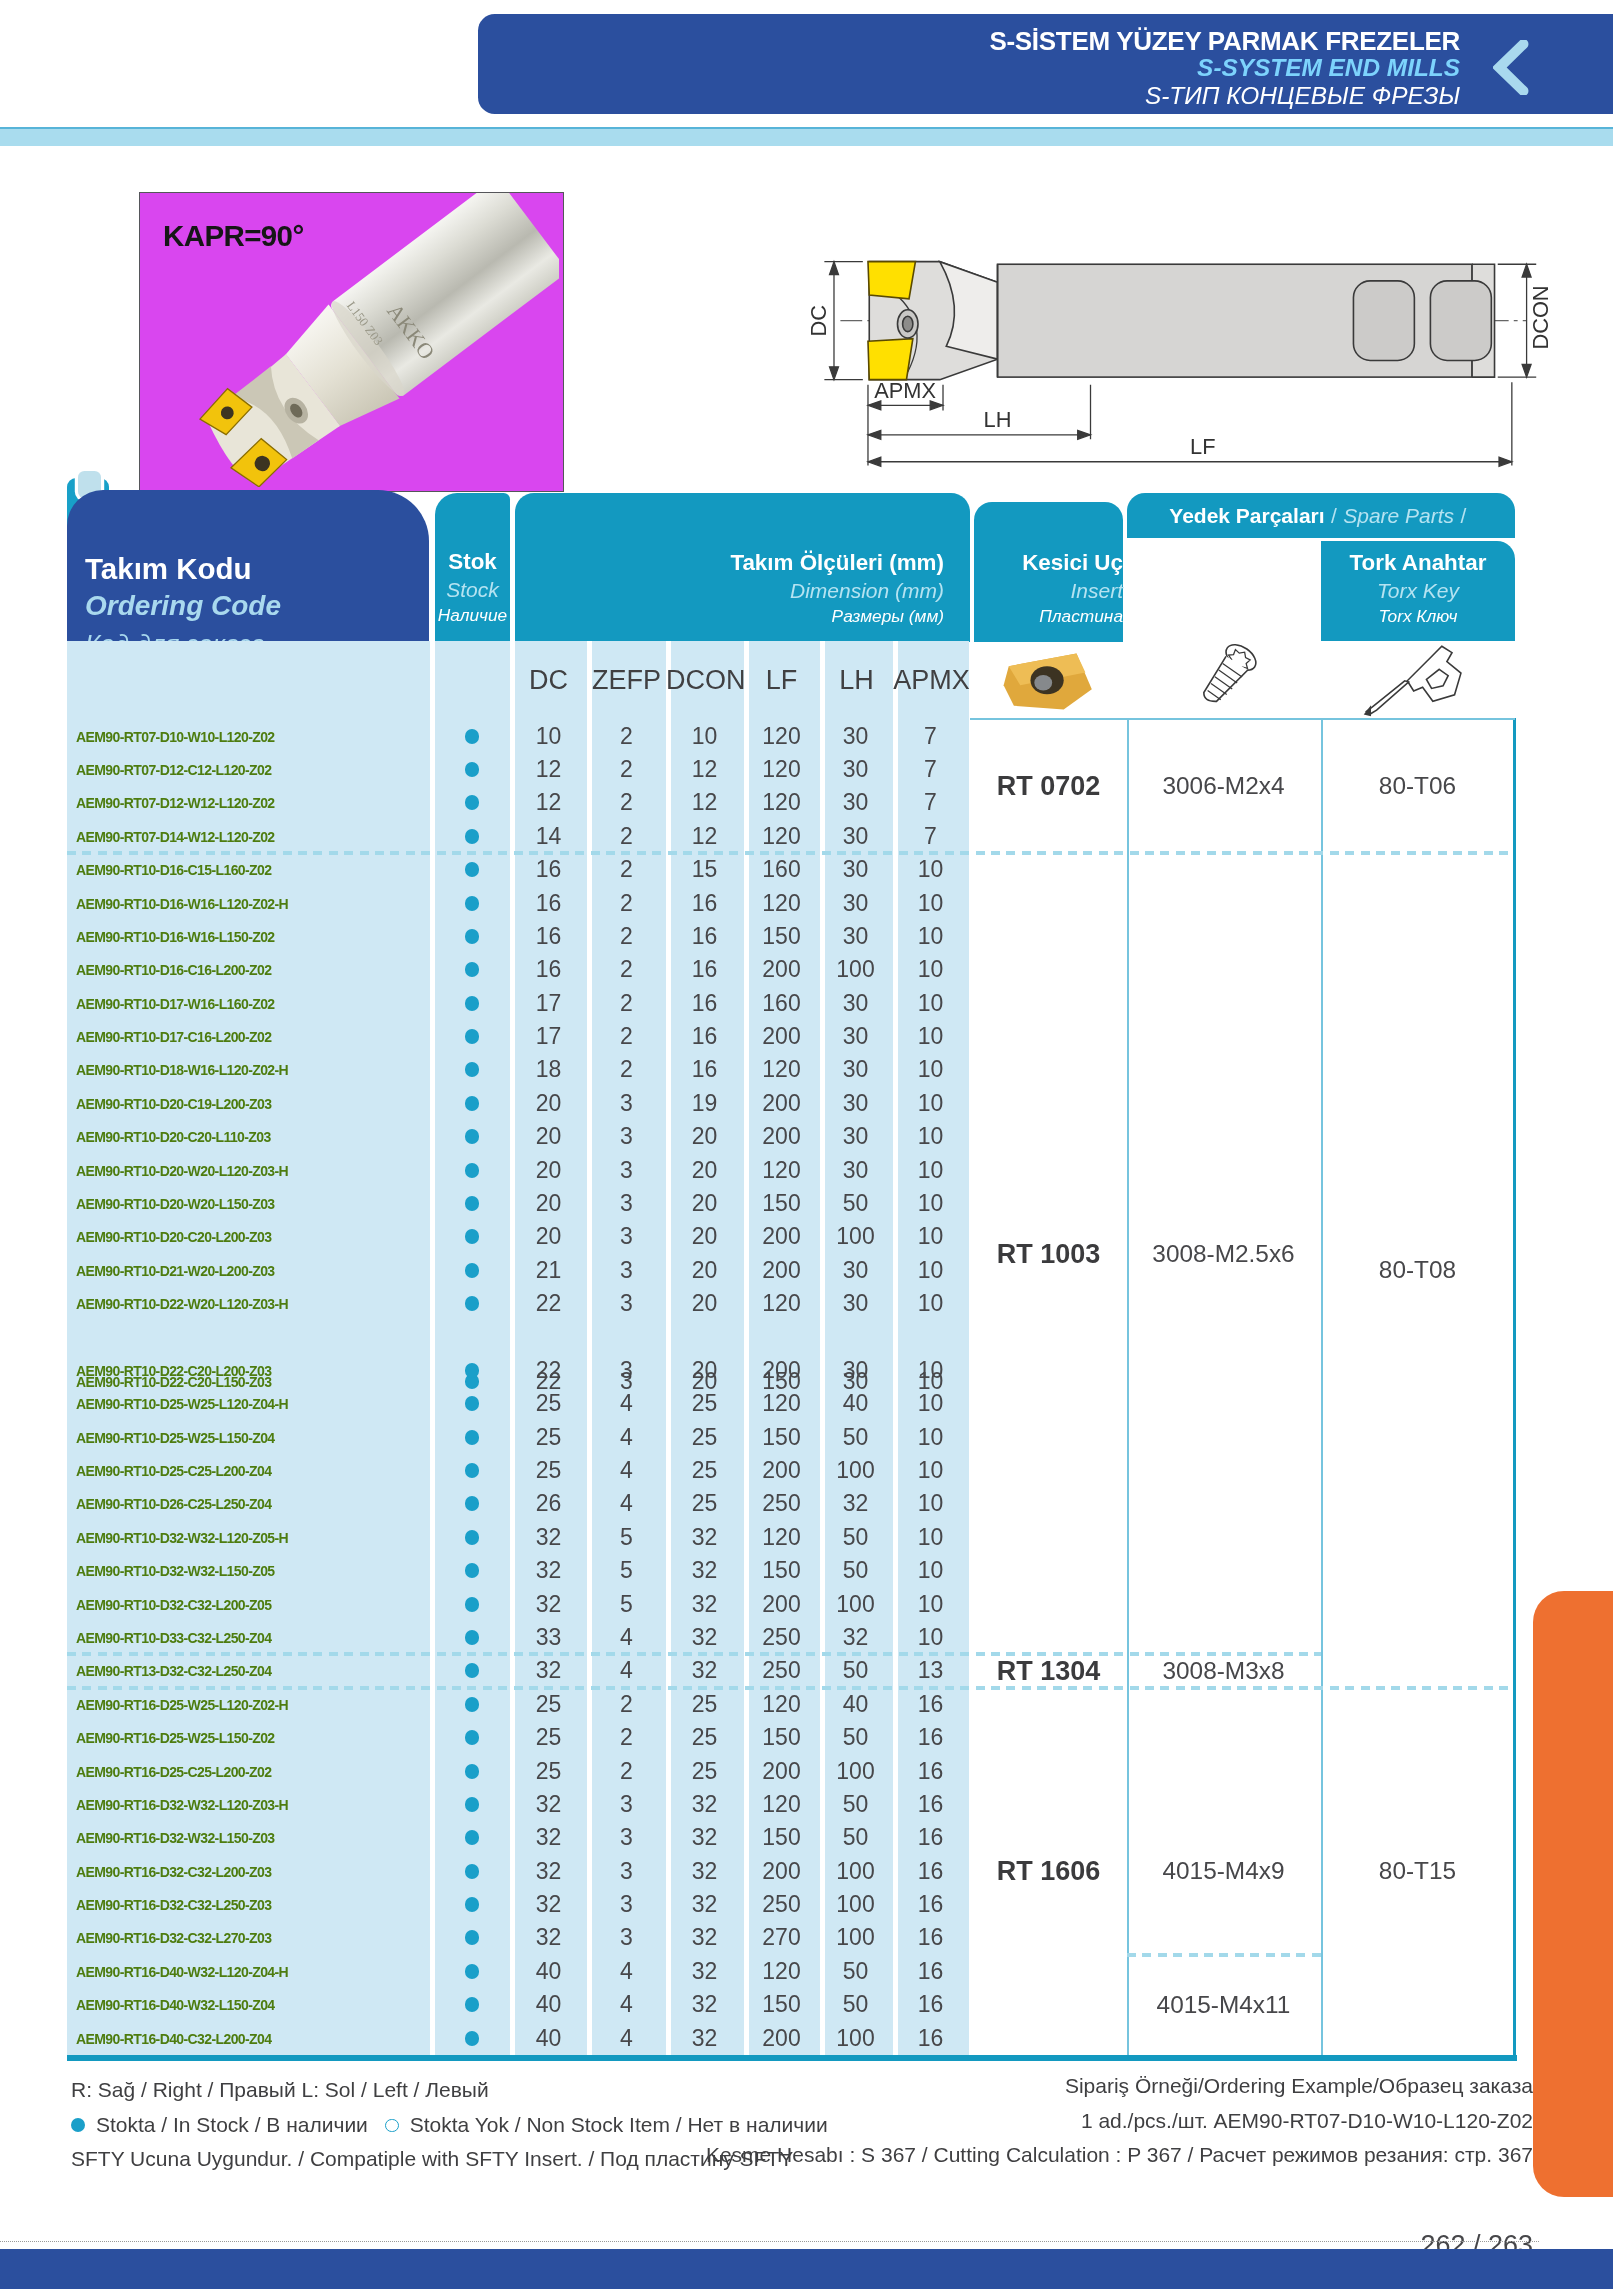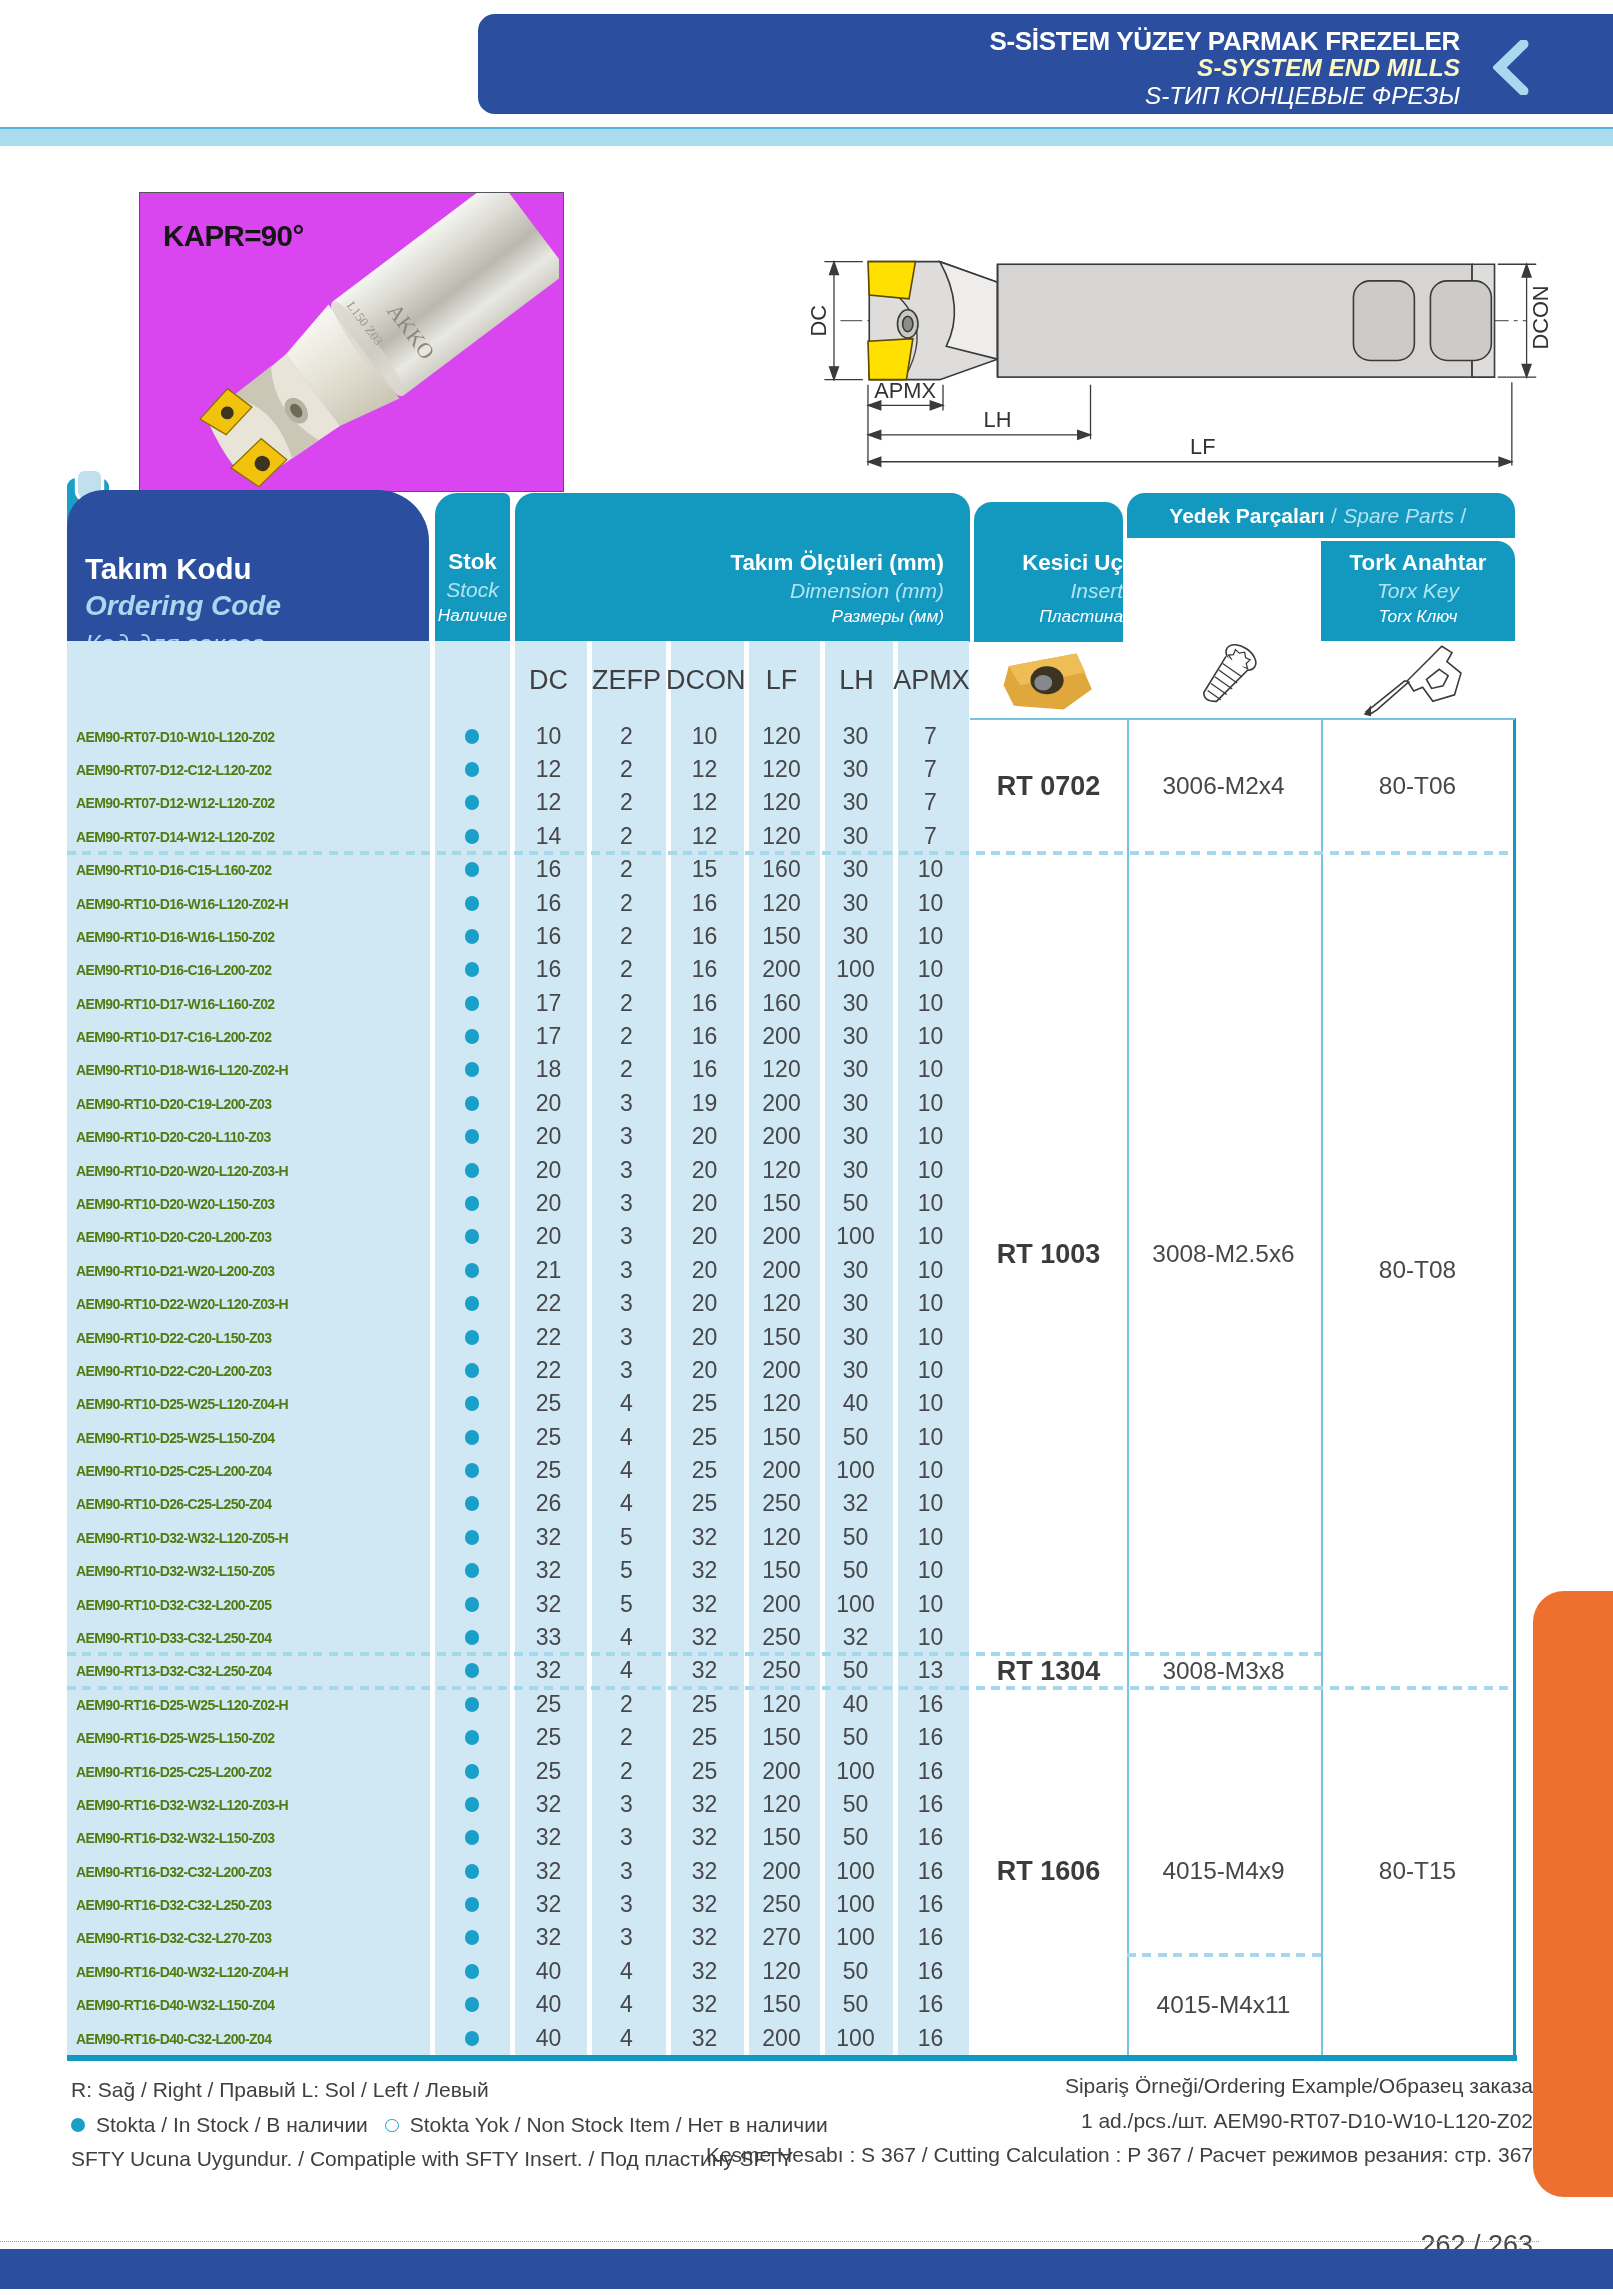--- a/index.html
+++ b/index.html
@@ -6,21 +6,21 @@
   #page{position:relative;width:1614px;height:2295px;background:#ffffff;overflow:hidden;
         font-family:"Liberation Sans", sans-serif;}
   .abs{position:absolute;}
 
   
   .topbar{left:478px;top:14px;width:1136px;height:100px;background:#2b4f9e;
           border-radius:16.7px 0 0 16.7px;}
   .topbar .t1{position:absolute;right:154px;top:11.5px;width:898px;text-align:right;
               color:#ffffff;font-size:26px;font-weight:bold;letter-spacing:-0.3px;}
   .topbar .t2{position:absolute;right:154px;top:40px;width:898px;text-align:right;
-              color:#fef9c3;font-size:24.4px;font-style:italic;font-weight:bold;}
+              color:#7dd3fc;font-size:24.4px;font-style:italic;font-weight:bold;}
   .topbar .t3{position:absolute;right:154px;top:68px;width:898px;text-align:right;
               color:#ffffff;font-size:24.4px;font-style:italic;}
   .chevron{position:absolute;right:83px;top:26px;}
 
   .stripe{left:0;top:127px;width:1614px;height:16.7px;background:#a9dcee;border-top:2.6px solid #57b4d8;}
 
   
   .photo-box{left:139px;top:192px;width:423px;height:298px;background:#d946ef;border:1.9px solid #55565a;}
   .kapr{position:absolute;left:23px;top:26px;color:#161616;font-size:29.5px;font-weight:bold;letter-spacing:-0.6px;}
 
@@ -497,21 +497,21 @@
         <span class="dotwrap" style="left: 392px;">
           <span class="dot"></span>
         </span>
         <span class="val" style="left: 443px;">22</span>
         <span class="val" style="left: 521px;">3</span>
         <span class="val" style="left: 599px;">20</span>
         <span class="val" style="left: 676px;">120</span>
         <span class="val" style="left: 750px;">30</span>
         <span class="val" style="left: 825px;">10</span>
       </div>
-      <div class="trow" style="top:1321px;height:33px;text-decoration:underline;">
+      <div class="trow" style="top:1365px;height:33px;text-decoration:underline;">
         <span class="code">AEM90-RT10-D22-C20-L150-Z03</span>
         <span class="dotwrap" style="left: 392px;">
           <span class="dot"></span>
         </span>
         <span class="val" style="left: 443px;">22</span>
         <span class="val" style="left: 521px;">3</span>
         <span class="val" style="left: 599px;">20</span>
         <span class="val" style="left: 676px;">150</span>
         <span class="val" style="left: 750px;">30</span>
         <span class="val" style="left: 825px;">10</span>

